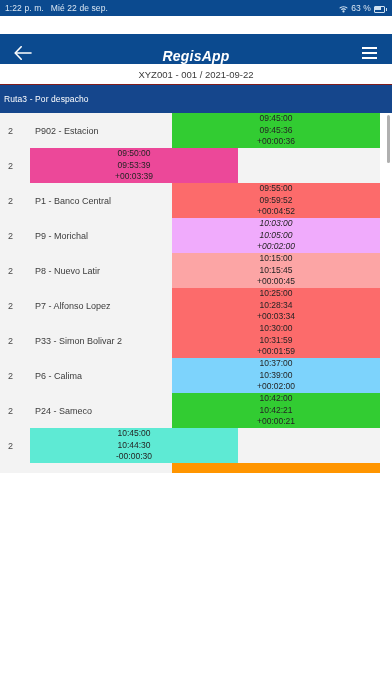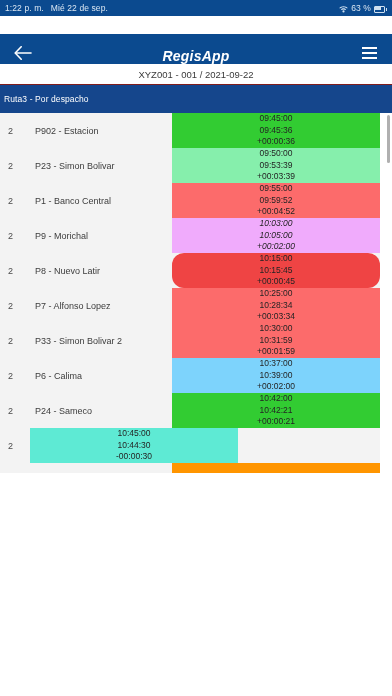--- a/index.html
+++ b/index.html
@@ -218,22 +218,21 @@
         <div class="cell-seq">2</div>
         <div class="cell-stop">P902 - Estacion</div>
         <div class="cell-times" style="background: rgb(50, 204, 50);">
           <span>09:45:00</span>
           <span>09:45:36</span>
           <span>+00:00:36</span>
         </div>
       </div>
       <div class="row">
         <div class="cell-seq">2</div>
-        <div class="cell-stop">P23 - Simon Bolivar</div>
-        <div class="cell-times" style="background: #86efac;">
+        <div class="cell-times" style="background: #ec4899;">
           <span>09:50:00</span>
           <span>09:53:39</span>
           <span>+00:03:39</span>
         </div>
       </div>
       <div class="row">
         <div class="cell-seq">2</div>
         <div class="cell-stop">P1 - Banco Central</div>
         <div class="cell-times" style="background: rgb(252, 107, 107);">
           <span>09:55:00</span>
@@ -246,21 +245,21 @@
         <div class="cell-stop">P9 - Morichal</div>
         <div class="cell-times" style="background: #f0abfc; font-style: italic;">
           <span>10:03:00</span>
           <span>10:05:00</span>
           <span>+00:02:00</span>
         </div>
       </div>
       <div class="row">
         <div class="cell-seq">2</div>
         <div class="cell-stop">P8 - Nuevo Latir</div>
-        <div class="cell-times" style="background: #ef4444; border-radius: 12px;">
+        <div class="cell-times" style="background: #fca5a5;">
           <span>10:15:00</span>
           <span>10:15:45</span>
           <span>+00:00:45</span>
         </div>
       </div>
       <div class="row">
         <div class="cell-seq">2</div>
         <div class="cell-stop">P7 - Alfonso Lopez</div>
         <div class="cell-times" style="background: rgb(252, 107, 107);">
           <span>10:25:00</span>

